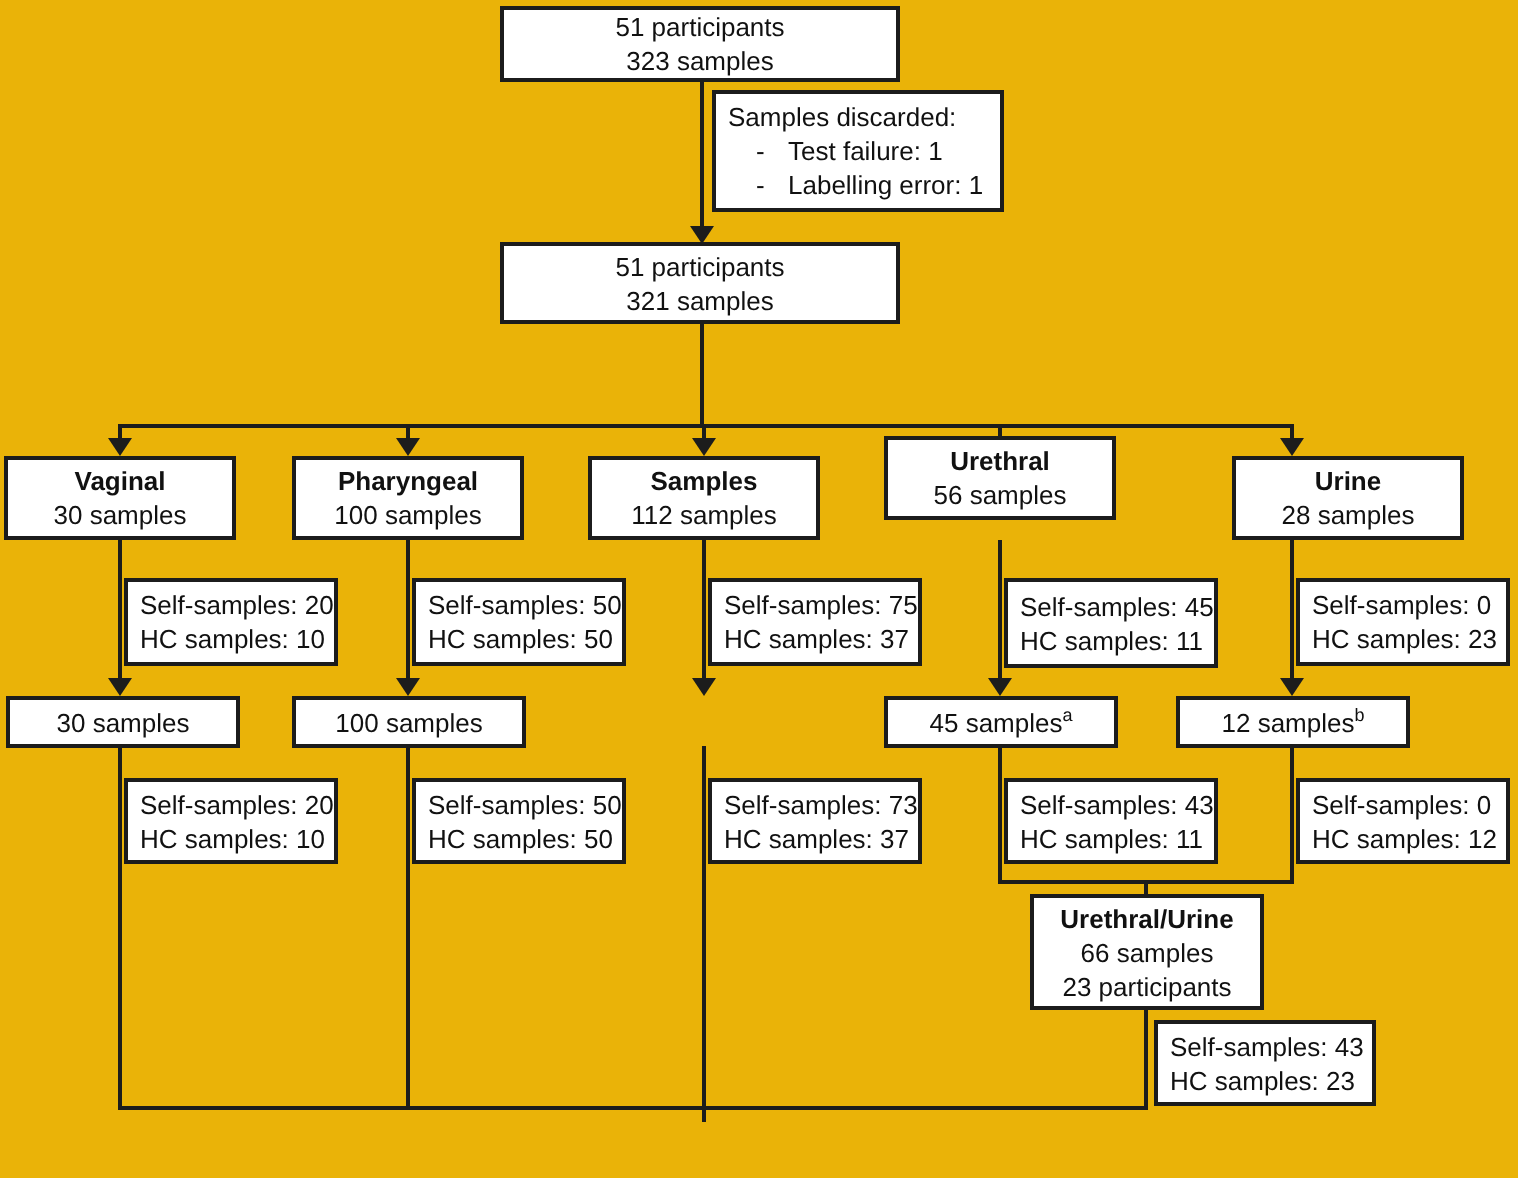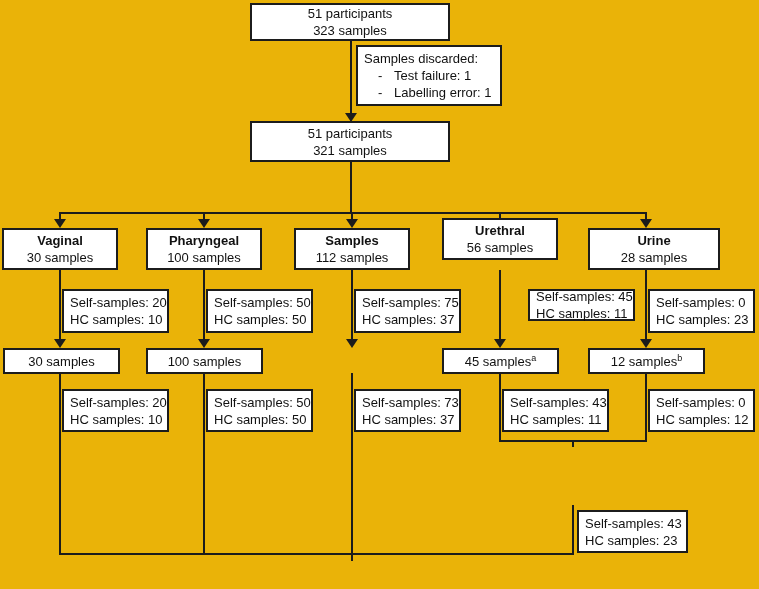--- a/index.html
+++ b/index.html
@@ -136,48 +136,53 @@
   </div>
   <div class="bx l" style="left:354px;top:389px;width:107px;height:43px">
     <div>Self-samples: 73</div>
     <div>HC samples: 37</div>
   </div>
 
   <div class="bx c" style="left:442px;top:218px;width:116px;height:42px">
     <div class="b">Urethral</div>
     <div>56 samples</div>
   </div>
-  <div class="bx l" style="left:528px;top:289px;width:107px;height:32px">
+  <div class="bx l" style="left:502px;top:289px;width:107px;height:45px">
     <div>Self-samples: 45</div>
     <div>HC samples: 11</div>
   </div>
   <div class="bx c" style="left:442px;top:348px;width:117px;height:26px">
     <div><span>45 samples</span><sup class="sp">a</sup></div>
   </div>
   <div class="bx l" style="left:502px;top:389px;width:107px;height:43px">
     <div>Self-samples: 43</div>
     <div>HC samples: 11</div>
   </div>
 
-  <div class="bx c" style="left:588px;top:228px;width:132px;height:42px">
+  <div class="bx c" style="left:616px;top:228px;width:116px;height:42px">
     <div class="b">Urine</div>
     <div>28 samples</div>
   </div>
   <div class="bx l" style="left:648px;top:289px;width:107px;height:44px">
     <div>Self-samples: 0</div>
     <div>HC samples: 23</div>
   </div>
   <div class="bx c" style="left:588px;top:348px;width:117px;height:26px">
     <div><span>12 samples</span><sup class="sp">b</sup></div>
   </div>
   <div class="bx l" style="left:648px;top:389px;width:107px;height:43px">
     <div>Self-samples: 0</div>
     <div>HC samples: 12</div>
   </div>
 
+  <div class="bx c" style="left:515px;top:447px;width:117px;height:58px">
+    <div class="b">Urethral/Urine</div>
+    <div>66 samples</div>
+    <div>23 participants</div>
+  </div>
 
   <div class="bx l" style="left:577px;top:510px;width:111px;height:43px">
     <div>Self-samples: 43</div>
     <div>HC samples: 23</div>
   </div>
 
 
 </div>
 
 </body></html>

